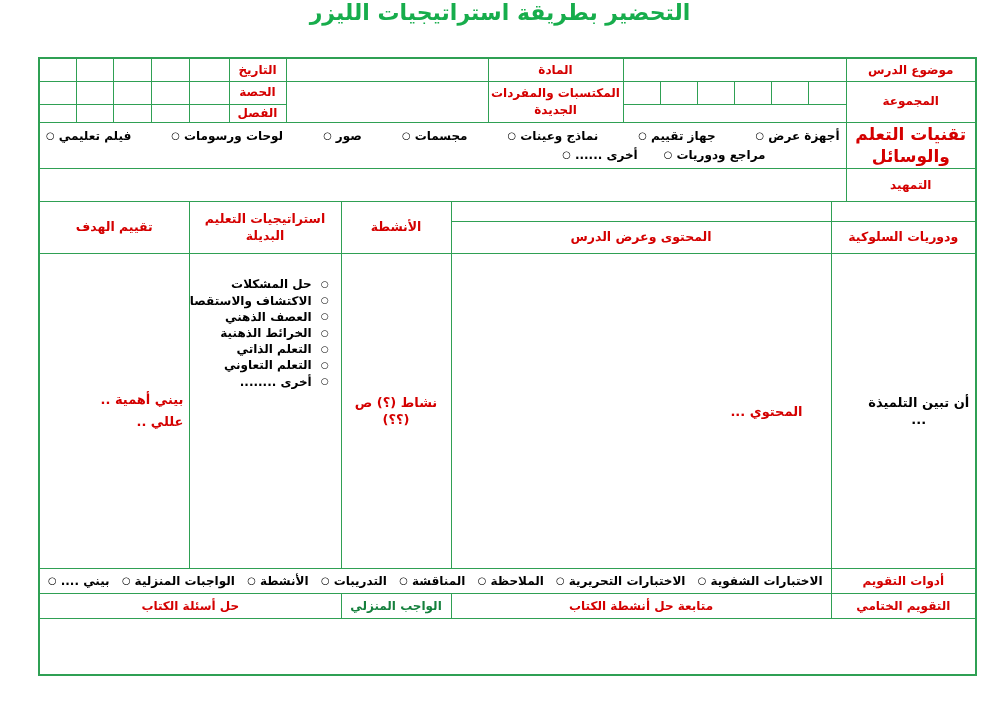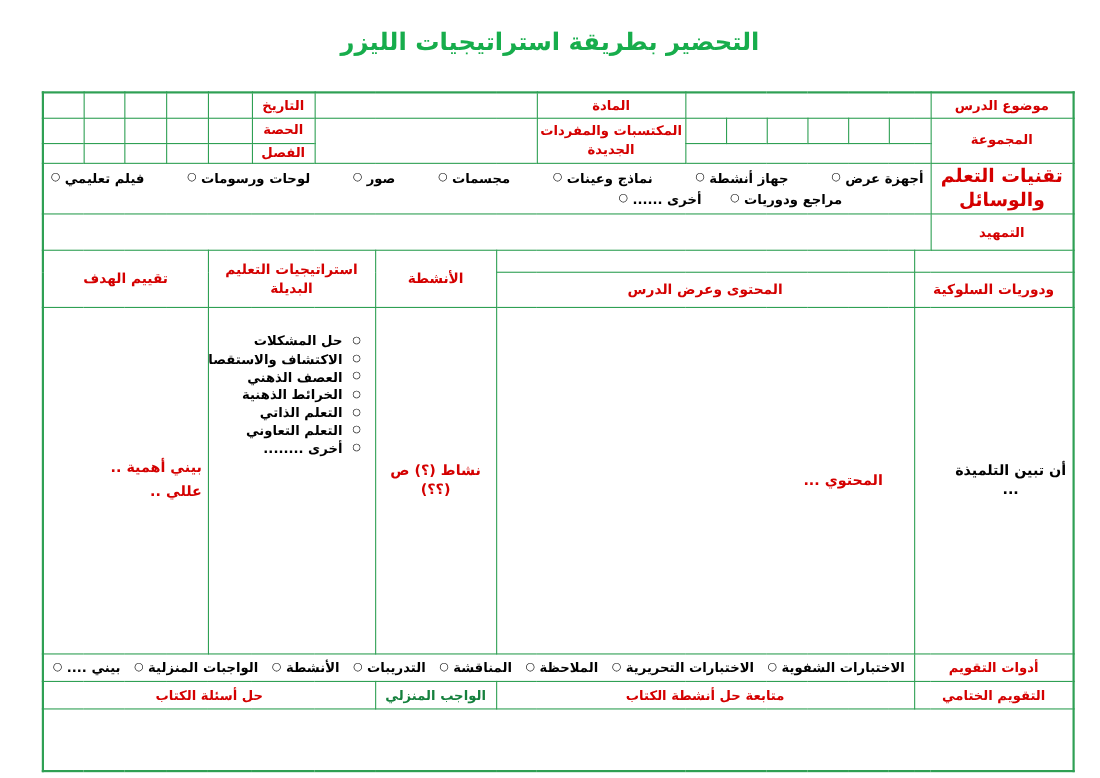--- a/index.html
+++ b/index.html
@@ -5,21 +5,20 @@
   :root{
     --green:#2fa054;
     --title-green:#17ad4c;
     --red:#d40000;
   }
   *{box-sizing:border-box;margin:0;padding:0;}
   html,body{width:1000px;height:707px;background:#fff;overflow:hidden;}
   body{font-family:"DejaVu Sans",sans-serif;font-weight:bold;color:#000;}
   .title{
     text-align:center;
-    margin-top:26px;
     font-size:22px;
     color:var(--title-green);
     direction:rtl;
   }
   table.sheet{
     border-collapse:collapse;
     table-layout:fixed;
     direction:rtl;
     margin:32px 0 0 38px;
     width:937px;
@@ -130,21 +129,21 @@
   <tr style="height:43px">
     <td class="lbl lbl-sm">تقنيات التعلم والوسائل</td>
     <td colspan="17">
       <div class="tech">
         <div class="tech-row1">
           <span class="opt">
                 <span>أجهزة عرض</span>
                 <span class="circ">○</span>
               </span>
           <span class="opt">
-                <span>جهاز أنشطة</span>
+                <span>جهاز تقييم</span>
                 <span class="circ">○</span>
               </span>
           <span class="opt">
                 <span>نماذج وعينات</span>
                 <span class="circ">○</span>
               </span>
           <span class="opt">
                 <span>مجسمات</span>
                 <span class="circ">○</span>
               </span>

